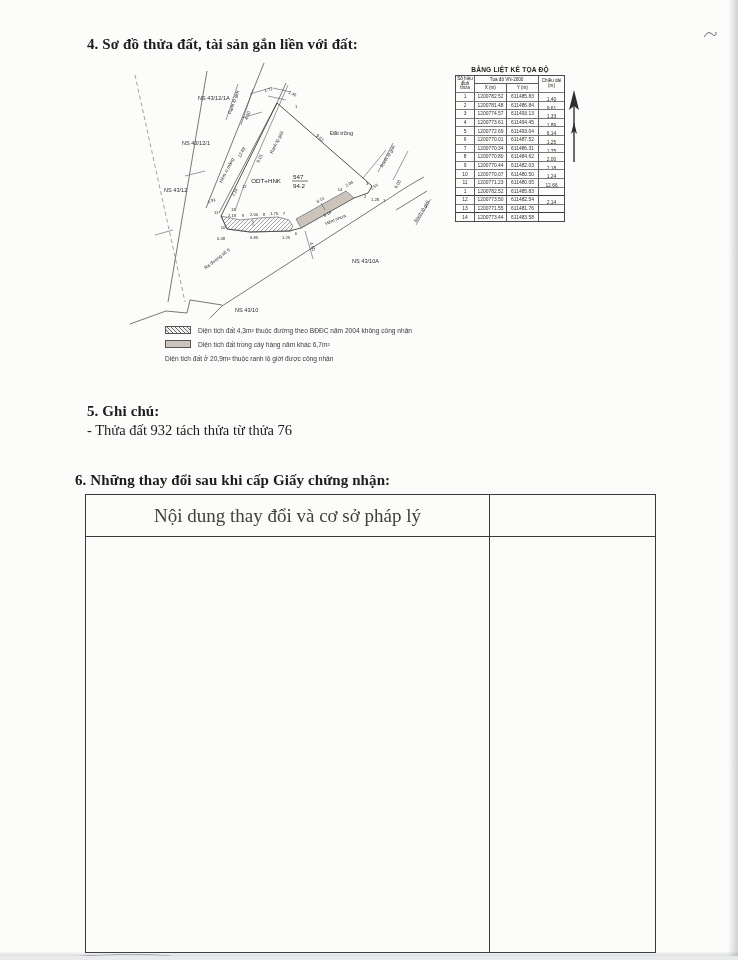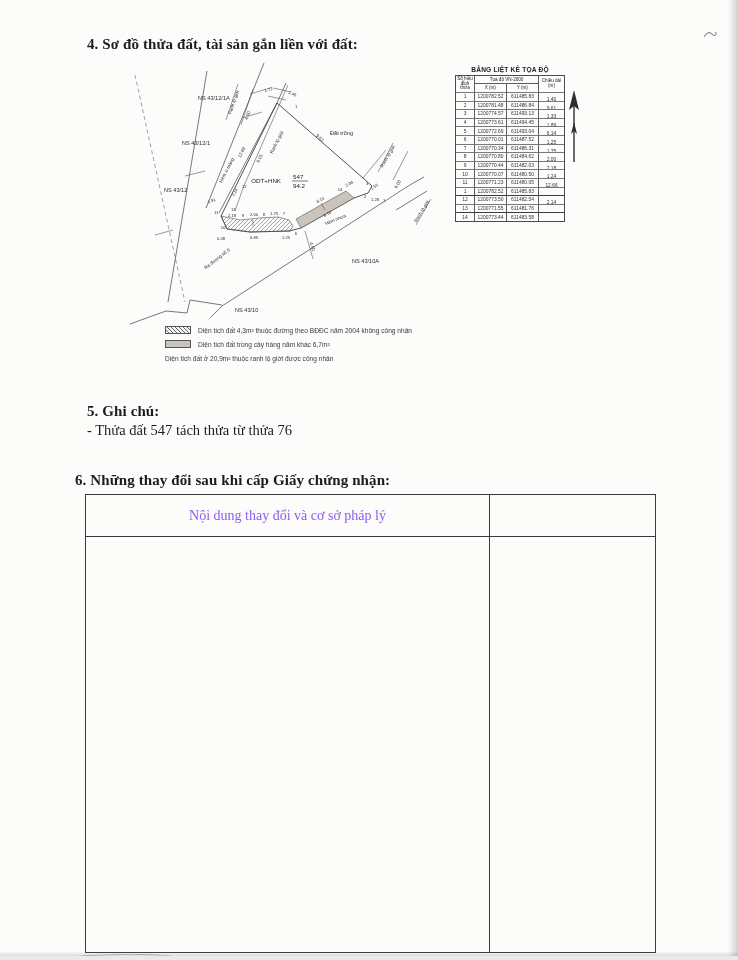--- a/index.html
+++ b/index.html
@@ -46,21 +46,21 @@
   .sw{width:26px;height:8px;border:0.8px solid #55555a;margin-right:7px;box-sizing:border-box;}
   .sw-hatch{background:repeating-linear-gradient(45deg,#f2f1ee 0 2px,#6b6b70 2px 2.8px);}
   .sw-gray{background:#cac4bb;}
   .sw-none{border:none;background:transparent;margin-right:0;width:0;}
   .ltext{font-size:6.6px;color:#3a3a3e;}
   
   #chtable{position:absolute;left:85px;top:494px;width:571px;height:459px;
            border:1.4px solid #3a3a3e;box-sizing:border-box;}
   #chtable .hd{display:flex;border-bottom:1.2px solid #3a3a3e;height:41px;}
   #chtable .hcell{display:flex;align-items:center;justify-content:center;text-align:center;
-                  font-size:14px;line-height:15px;color:#8b5cf6;}
+                  font-size:19px;line-height:15px;color:#404040;}
   #chtable .h1{width:404px;border-right:1.2px solid #3a3a3e;box-sizing:border-box;}
   #chtable .h2{flex:1;padding:0 14px;}
   #chtable .bd{display:flex;height:416px;}
   #chtable .b1{width:404px;border-right:1.2px solid #3a3a3e;box-sizing:border-box;}
   #chtable .b2{flex:1;}
   #penmark{position:absolute;left:703px;top:28px;}
   #bscribble{position:absolute;left:58px;top:954px;width:120px;height:4px;
              border-top:1px solid rgba(90,90,95,.45);border-radius:50%/100% 100% 0 0;transform:rotate(-1deg);}
 </style>
 </head>
@@ -321,21 +321,21 @@
         <div class="sw sw-gray"></div>
         <div class="ltext">Diện tích đất trồng cây hàng năm khác 6,7m²</div>
       </div>
       <div class="lrow">
         <div class="sw sw-none"></div>
         <div class="ltext">Diện tích đất ở 20,9m² thuộc ranh lộ giới được công nhận</div>
       </div>
     </div>
 
   <div id="t5" class="sec-title">5. Ghi chú:</div>
-  <div id="note0" class="note">- Thửa đất 547 tách thửa từ thửa 76</div>
+  <div id="note0" class="note">- Thửa đất 932 tách thửa từ thửa 76</div>
   <div id="t6" class="sec-title">6. Những thay đổi sau khi cấp Giấy chứng nhận:</div>
 
   <div id="chtable">
     <div class="hd">
       <div class="hcell h1">Nội dung thay đổi và cơ sở pháp lý</div>
     </div>
     <div class="bd">
       <div class="b1"></div>
       <div class="b2"></div>
     </div>

